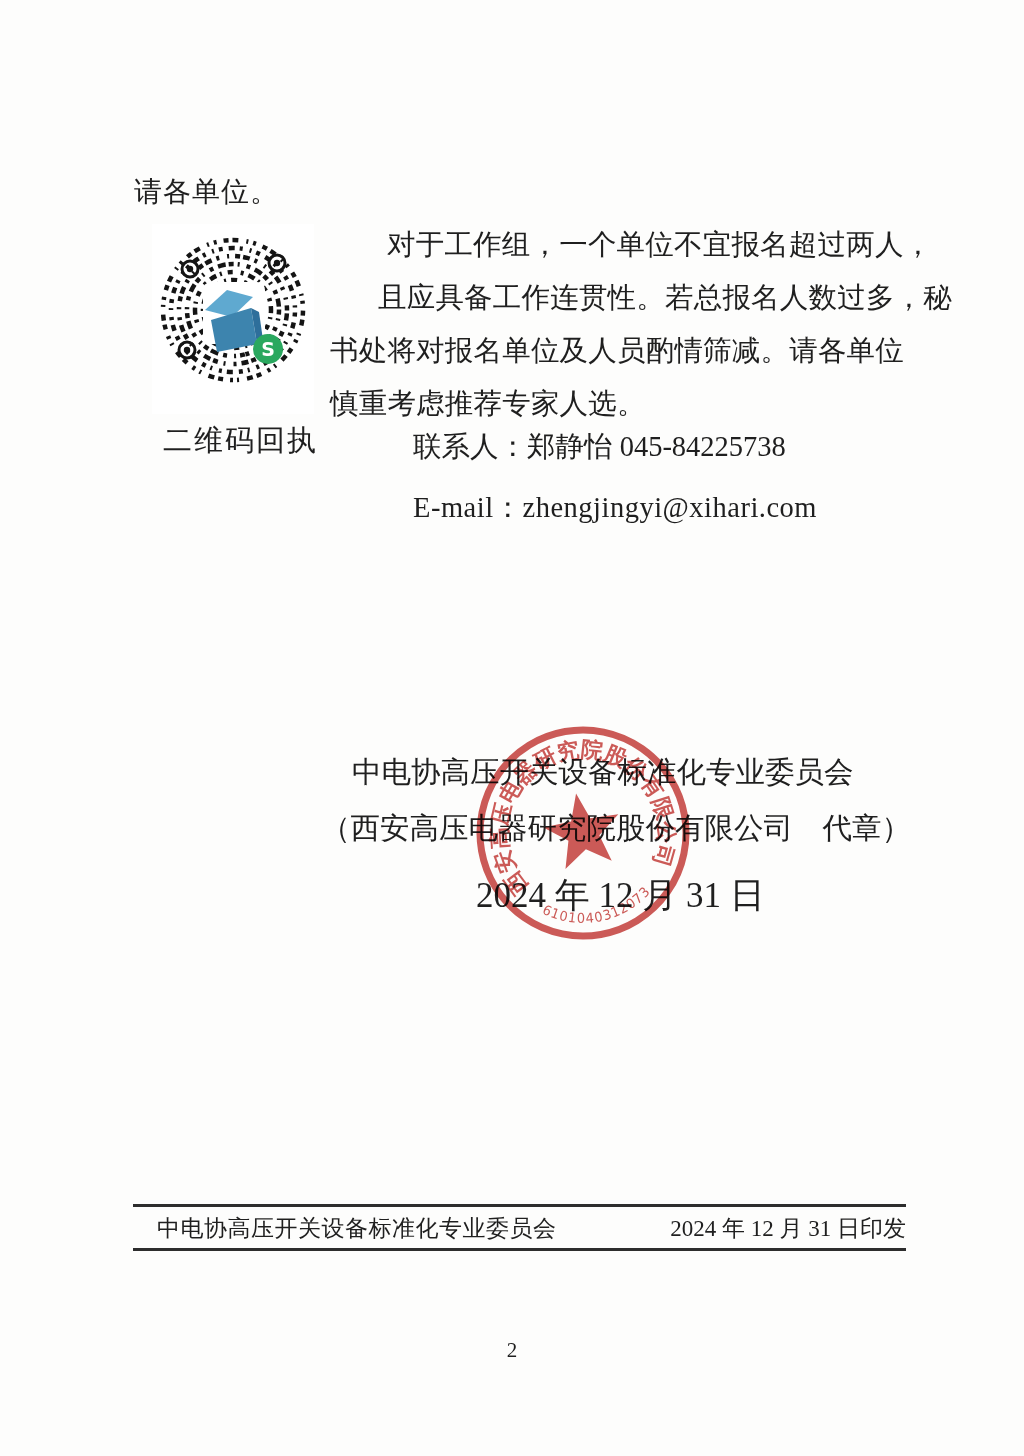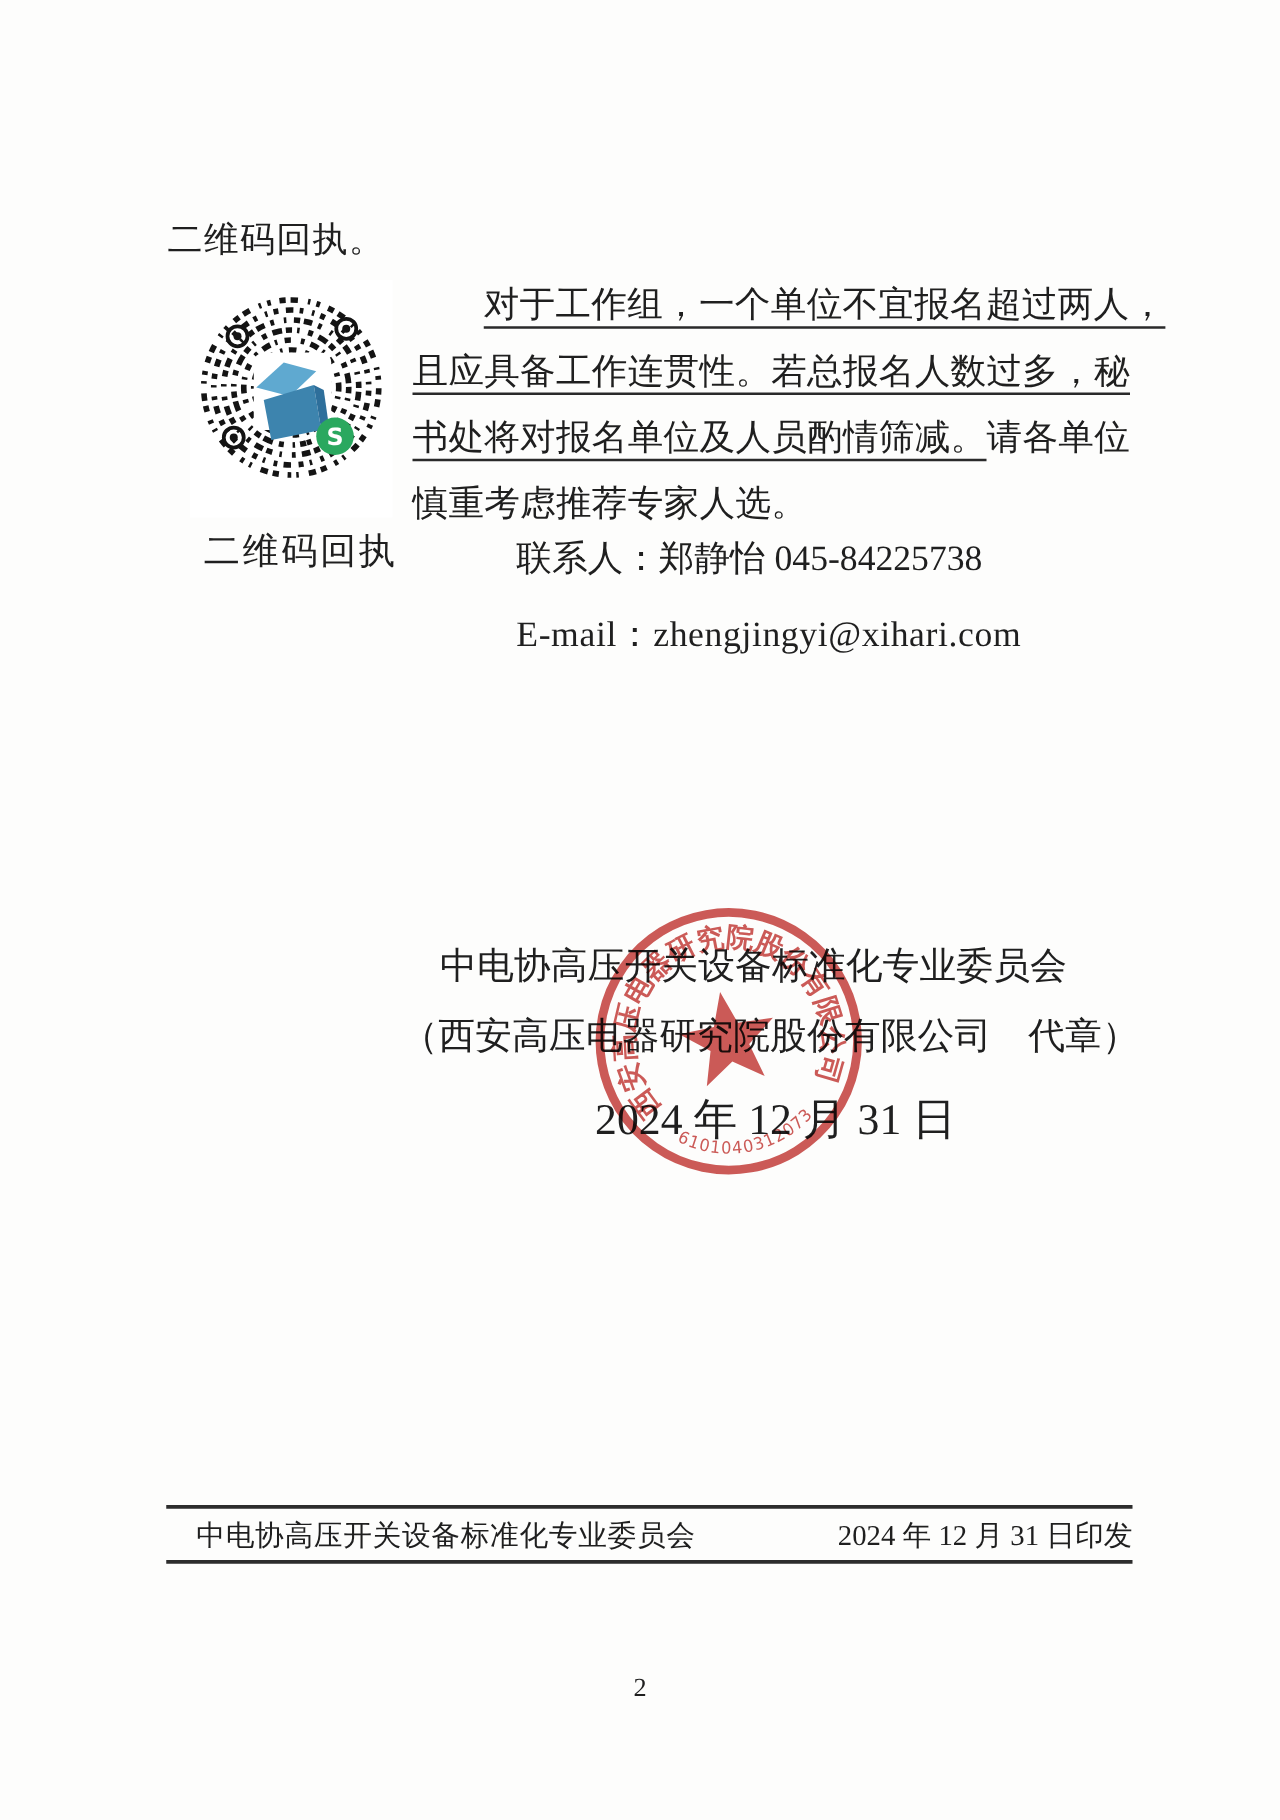--- a/index.html
+++ b/index.html
@@ -9,24 +9,24 @@
     font-family:"Liberation Serif","DejaVu Serif",serif;
     color:#1f1f1f;
   }
   .abs{position:absolute;white-space:nowrap;}
   .intro{left:134px;top:173px;font-size:28px;letter-spacing:1px;}
   .qr-panel{left:152px;top:224px;width:162px;height:190px;background:#ffffff;}
   .qr-svg{left:153px;top:230px;}
   .qr-caption{left:163px;top:421px;font-size:29px;letter-spacing:2px;}
   .notice-line{left:330px;font-size:28.5px;line-height:37px;letter-spacing:0.2px;}
   .nl1{top:226px;padding-left:57px;}
-  .nl2{top:279px;}
+  .nl2{top:279px;margin-left:48px;}
   .nl3{top:332px;}
   .nl4{top:385px;}
-  .u{text-decoration:underline;text-decoration-thickness:2px;text-underline-offset:8px;text-decoration-color:#2a2a2a;text-align:right;}
+  .u{text-decoration-thickness:2px;text-underline-offset:8px;text-decoration-color:#2a2a2a;text-align:right;}
   .contact-person{left:413px;top:428px;font-size:28.5px;}
   .contact-email{left:413px;top:489px;font-size:28.5px;letter-spacing:0.5px;}
   .attachment{left:183px;top:591px;font-size:29.5px;letter-spacing:1px;}
   .sig-org{left:352px;top:753px;font-size:29.5px;}
   .sig-proxy{left:321px;top:809px;font-size:29.5px;}
   .sig-date{left:476px;top:872px;font-size:35px;}
   .seal{left:453px;top:703px;mix-blend-mode:multiply;opacity:0.86;}
   .seal-stroke{stroke:#c5403c;fill:none;}
   .seal-fill{fill:#c5403c;}
   .seal-ring-text{fill:#c5403c;font-size:22px;font-family:"Liberation Serif","DejaVu Serif",serif;font-weight:bold;}
@@ -40,21 +40,21 @@
   .qr-dots{stroke:#141414;fill:none;}
   .qr-eye{stroke:#141414;fill:none;stroke-width:3;}
   .qr-eye-dot{fill:#141414;}
   .badge-s{fill:#ffffff;font-family:"DejaVu Sans","Liberation Sans",sans-serif;font-weight:bold;font-size:19px;}
 </style>
 </head>
 <body>
 
 <div class="page">
 
-  <div class="abs intro">二维码回执。</div>
+  <div class="abs intro">请各单位。</div>
 
   <div class="abs qr-panel"></div>
   <svg class="abs qr-svg" width="160" height="160" viewBox="0 0 160 160">
 
     <g class="qr-dots">
       <circle cx="80" cy="80" r="30" stroke-width="4.5" stroke-dasharray="4 6 2 5 6 7 3 6" transform="rotate(10 80 80)"></circle>
       <circle cx="80" cy="80" r="38" stroke-width="4.5" stroke-dasharray="3 5 7 4 2 6 5 8" transform="rotate(40 80 80)"></circle>
       <circle cx="80" cy="80" r="46" stroke-width="4.5" stroke-dasharray="5 4 2 7 4 5 8 3" transform="rotate(75 80 80)"></circle>
       <circle cx="80" cy="80" r="54" stroke-width="4.5" stroke-dasharray="2 6 5 3 7 5 3 8" transform="rotate(15 80 80)"></circle>
       <circle cx="80" cy="80" r="62" stroke-width="4.5" stroke-dasharray="6 5 3 7 2 5 4 6" transform="rotate(55 80 80)"></circle>

